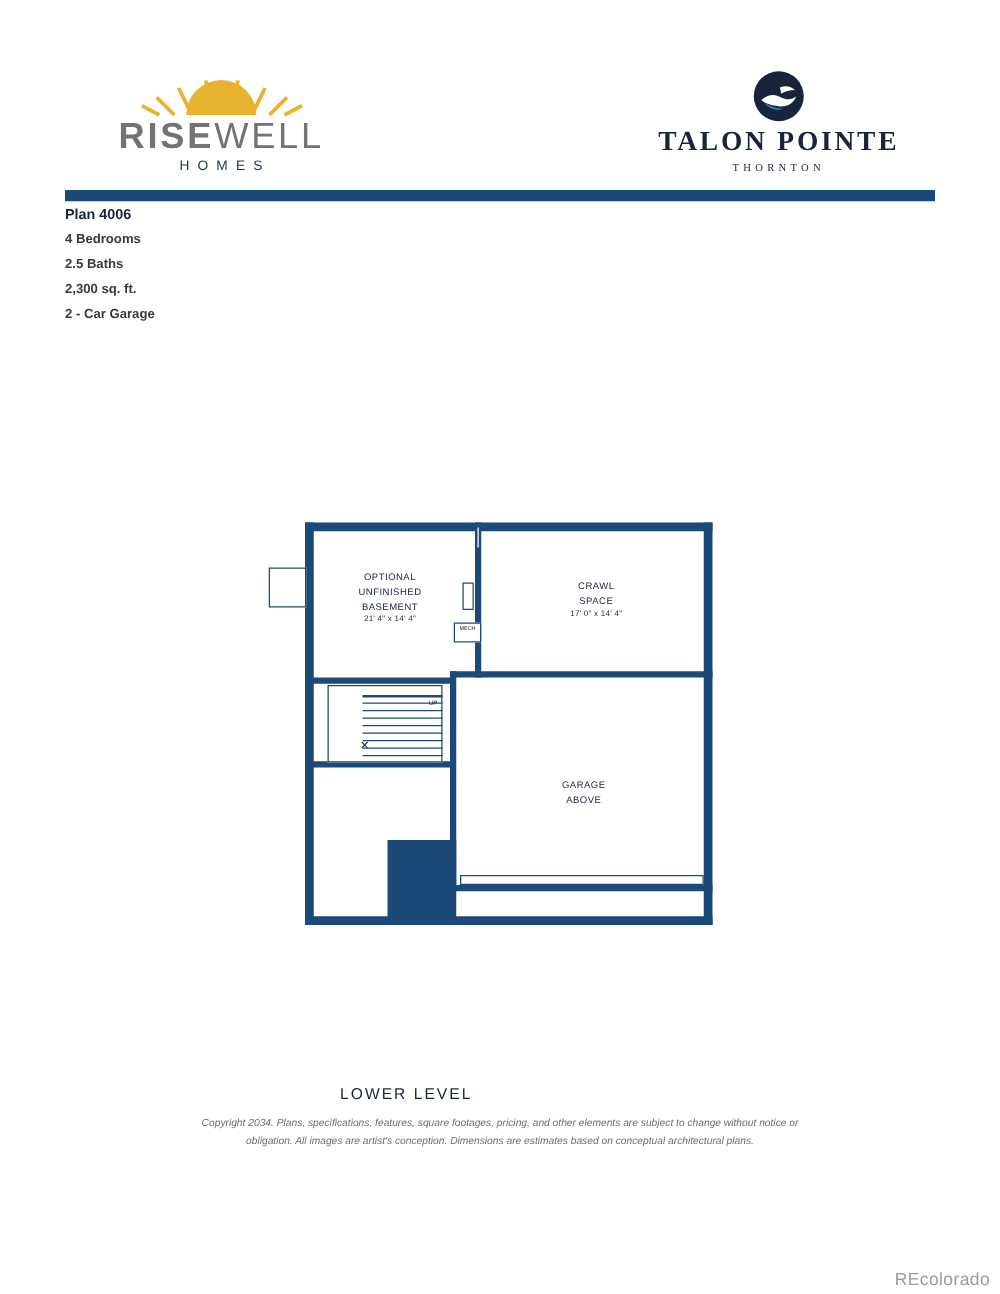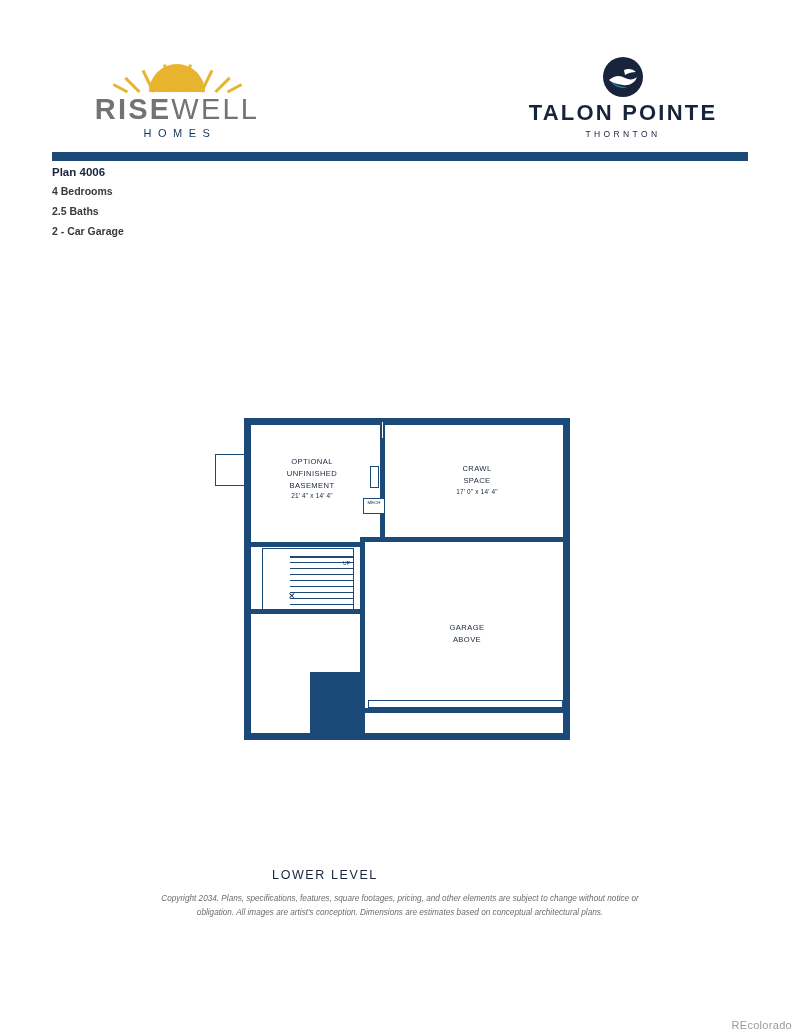--- a/index.html
+++ b/index.html
@@ -81,20 +81,21 @@
     margin-top: 3px;
     padding-left: 6px;
   }
 
   .brand-right {
     position: absolute;
     right: 0;
     top: 6px;
     width: 250px;
     text-align: center;
+    font-family: Liberation Serif, serif;
   }
   .hawk {
     width: 42px;
     height: 42px;
     margin: 0 auto 4px auto;
   }
   .tp-name {
     font-size: 22px;
     letter-spacing: 2.2px;
     font-weight: 700;
@@ -248,21 +249,21 @@
     text-align: center;
     font-size: 8.2px;
     line-height: 1.75;
     font-style: italic;
     color: #6d6d6d;
   }
   .watermark {
     position: absolute;
     right: 8px;
     bottom: 4px;
-    font-size: 11px;
+    font-size: 14px;
     color: #9a9a9a;
     letter-spacing: 0.3px;
   }
 </style>
 </head>
 <body>
 
 <div class="page">
 
   <div class="header">
@@ -296,20 +297,21 @@
       <div class="tp-sub">THORNTON</div>
     </div>
   </div>
 
   <div class="rule"></div>
 
   <div class="specs">
     <div class="plan-title">Plan 4006</div>
     <div class="spec">4 Bedrooms</div>
     <div class="spec">2.5 Baths</div>
+    <div class="spec">2,300 sq. ft.</div>
     <div class="spec">2 - Car Garage</div>
   </div>
 
   <div class="plan-area">
 
     <div class="wall" style="left:44px; top:18px; width:326px; height:7px;"></div>
     <div class="wall" style="left:44px; top:18px; width:7px; height:322px;"></div>
     <div class="wall" style="left:44px; top:333px; width:326px; height:7px;"></div>
     <div class="wall" style="left:363px; top:18px; width:7px; height:322px;"></div>
 

